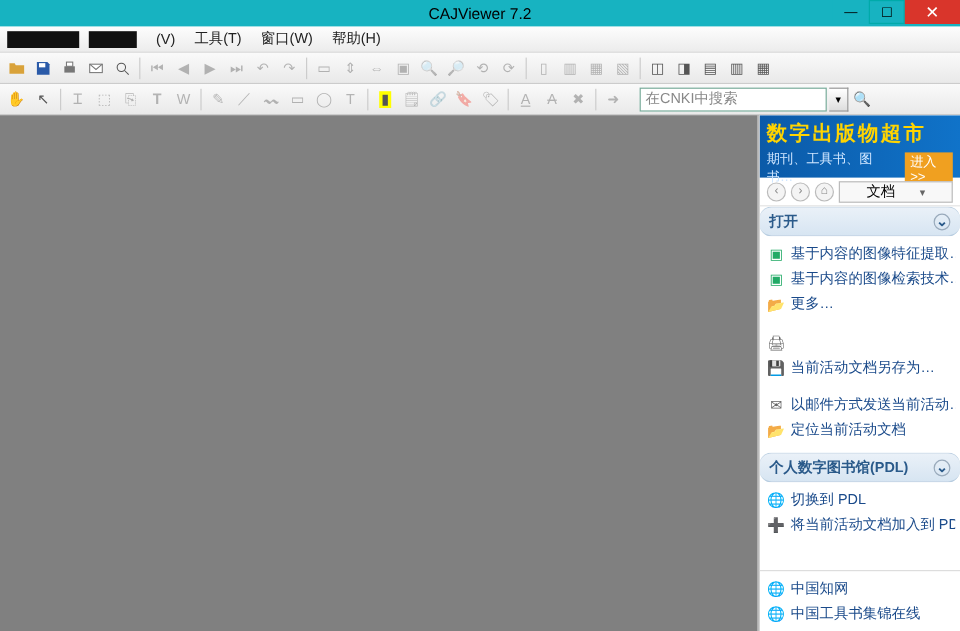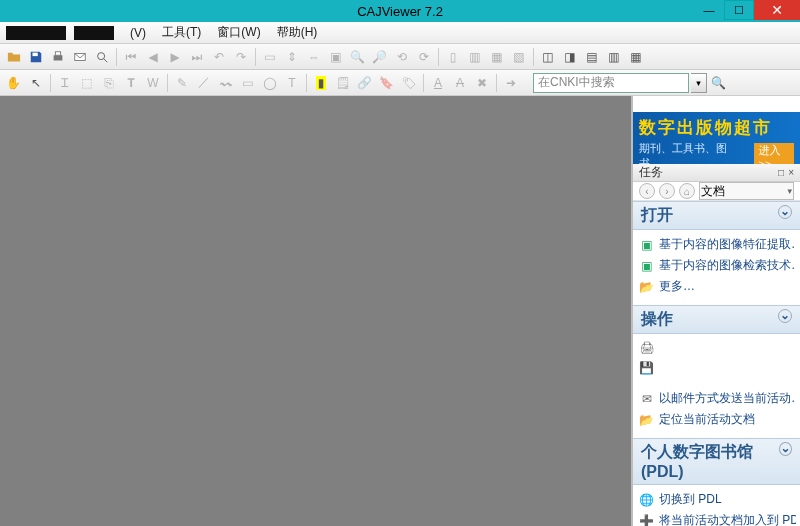--- a/index.html
+++ b/index.html
@@ -23,35 +23,35 @@
 .tb-btn { width: 20px; height: 20px; display: flex; align-items: center; justify-content: center; color: #555; border-radius: 2px; }
 .tb-sep { width: 1px; height: 18px; background: #ccc; margin: 0 2px; }
 .tb-btn svg { width: 14px; height: 14px; }
 .tb-disabled { opacity: 0.4; }
 .search-box { height: 20px; width: 156px; border: 1px solid #7a9; background: #fff; padding: 0 4px; font-size: 12px; color: #888; display:flex; align-items:center; }
 .search-dd { width: 16px; height: 20px; border: 1px solid #999; border-left:none; background: linear-gradient(#fff,#ddd); display:flex; align-items:center; justify-content:center; font-size:9px;}
 
 .main { display: flex; height: calc(526px - 22px - 22px - 26px - 26px); }
 .canvas { flex: 1; background: #808080; border-right: 2px solid #bcbcbc; }
 
-.sidepanel { width: 167px; background: #fff; display: flex; flex-direction: column; overflow: hidden; margin-top: 16px;}
+.sidepanel { width: 167px; background: #fff; display: flex; flex-direction: column; overflow: hidden;}
 .banner { height: 52px; background: linear-gradient(90deg,#0b5aa8,#1073c9); color: #fff; padding: 4px 6px;}
 .banner-title { font-size: 17px; font-weight: bold; color: #ffd400; letter-spacing: 2px; }
 .banner-sub { font-size: 11px; color: #cfe6ff; display:flex; align-items:center; gap:16px; margin-top:2px;}
 .banner-enter { background: #f0a020; color: #fff; padding: 0 4px; font-size: 11px;}
 
 .task-hdr { height: 20px; background: linear-gradient(#f7f7f7,#e3e3e3); border-bottom: 1px solid #ccc; display:flex; align-items:center; padding:0 6px; font-size:12px; color:#333; justify-content:space-between;}
 .task-hdr-r { font-size:10px; color:#555; display:flex; gap:4px;}
 
 .nav-row { height: 24px; display:flex; align-items:center; gap:4px; padding: 0 6px; border-bottom:1px solid #e4e4e4;}
 .nav-ico { width:16px; height:16px; border:1px solid #bbb; border-radius:50%; display:flex; align-items:center; justify-content:center; font-size:10px; color:#888; background:#f4f4f4;}
-.nav-lbl { border:1px solid #bbb; background:#f8f8f8; padding:0 1px; height:18px; display:flex; align-items:center; font-size:12px; flex:1;}
+.nav-lbl { border:1px solid #bbb; background:#f8f8f8; padding:0 22px; height:18px; display:flex; align-items:center; font-size:12px; flex:1;}
 .nav-lbl::after { content:"▾"; margin-left:auto; font-size:9px; color:#666;}
 
-.sec-hdr { background: linear-gradient(#eaf1f8,#d7e5f2); border-top:1px solid #b8cde0; border-bottom:1px solid #b8cde0; color:#2a5a8a; font-weight:bold; font-size:16px; padding:3px 8px; display:flex; align-items:flex-start;}
+.sec-hdr { background: linear-gradient(#eaf1f8,#d7e5f2); border-top:1px solid #b8cde0; border-bottom:1px solid #b8cde0; color:#2a5a8a; font-weight:bold; font-size:12px; padding:3px 8px; display:flex; align-items:center;border-radius:10px;}
 .sec-hdr::after { content:"⌄"; margin-left:auto; font-size:12px; border:1px solid #9ab; border-radius:50%; width:12px; height:12px; line-height:10px; text-align:center;}
 .sec-body { padding: 4px 4px 8px 4px; }
 .item { display:flex; align-items:center; gap:4px; padding:2px 2px; color:#1a4a8a; font-size:12px; cursor:default; white-space:nowrap; overflow:hidden; text-overflow:ellipsis;}
 .item-ico { width:16px; height:16px; flex-shrink:0; display:flex; align-items:center; justify-content:center; font-size:12px;}
 .ico-doc { color:#2a6; }
 .ico-folder { color:#d9a23a; }
 .ico-print { color:#666; }
 .ico-save { color:#2a5aa8; }
 .ico-mail { color:#666; }
 .ico-pdl { color:#3a7; }
@@ -186,27 +186,20 @@
 
   <div class="sidepanel">
     <div class="banner">
       <div class="banner-title">数字出版物超市</div>
       <div class="banner-sub">
         <span>期刊、工具书、图书…</span>
         <span class="banner-enter">进入&gt;&gt;</span>
       </div>
     </div>
 
-    <div class="task-hdr">
-      <span>任务</span>
-      <span class="task-hdr-r">
-        <span>□</span>
-        <span>×</span>
-      </span>
-    </div>
 
     <div class="nav-row">
       <div class="nav-ico">‹</div>
       <div class="nav-ico">›</div>
       <div class="nav-ico">⌂</div>
       <div class="nav-lbl">
           <span>文档</span>
         </div>
     </div>
 
@@ -221,29 +214,27 @@
       <div class="item">
           <span class="item-ico ico-doc">▣</span>
           <span>基于内容的图像检索技术…</span>
         </div>
       <div class="item">
           <span class="item-ico ico-folder">📂</span>
           <span>更多…</span>
         </div>
     </div>
 
-    <div class="sec-hdr">
-        <span>操作</span>
-      </div>
     <div class="sec-body">
       <div class="item">
           <span class="item-ico ico-print">🖨</span>
         </div>
       <div class="item">
           <span class="item-ico ico-save">💾</span>
+          <span>当前活动文档另存为…</span>
         </div>
       <div style="height:10px"></div>
       <div class="item">
           <span class="item-ico ico-mail">✉</span>
           <span>以邮件方式发送当前活动…</span>
         </div>
       <div class="item">
           <span class="item-ico ico-folder">📂</span>
           <span>定位当前活动文档</span>
         </div>

